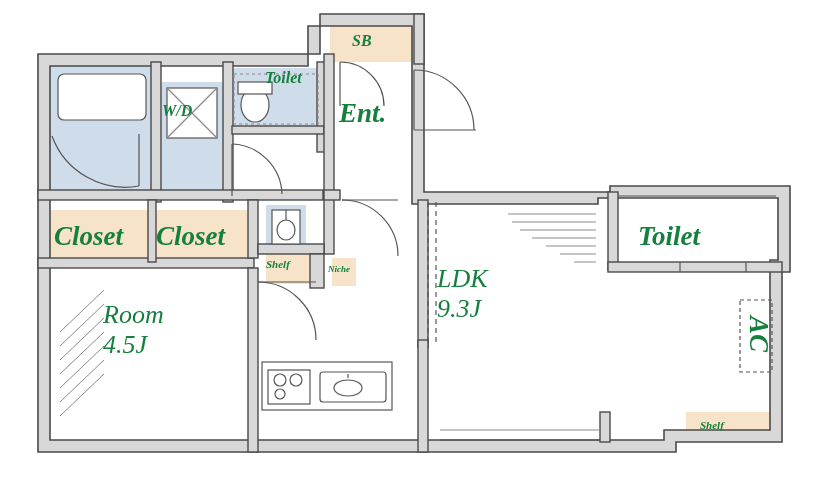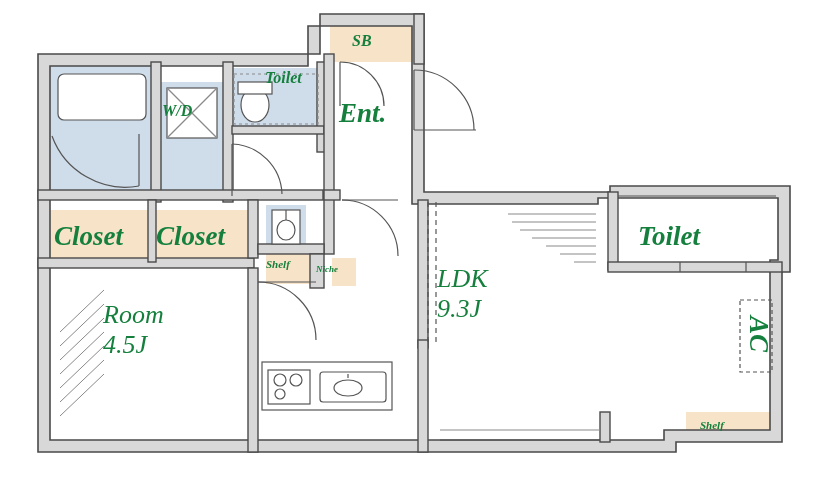--- a/index.html
+++ b/index.html
@@ -196,21 +196,21 @@
   </svg>
 
   <div class="lbl sm" style="left:352px; top:32px;  width:40px;">SB</div>
   <div class="lbl sm" style="left:265px; top:69px;  width:60px;">Toilet</div>
   <div class="lbl sm" style="left:162px; top:102px; width:40px;">W/D</div>
   <div class="lbl med" style="left:339px; top:98px;  width:64px;">Ent.</div>
   <div class="lbl med" style="left:54px;  top:221px; width:90px;">Closet</div>
   <div class="lbl med" style="left:156px; top:221px; width:90px;">Closet</div>
   <div class="lbl med" style="left:638px; top:221px; width:110px;">Toilet</div>
   <div class="lbl xs" style="left:266px; top:258px; width:50px;">Shelf</div>
-  <div class="lbl tiny" style="left:316px; top:264px; width:32px;">Niche</div>
+  <div class="lbl tiny" style="left:328px; top:264px; width:32px;">Niche</div>
   <div class="lbl big" style="left:437px; top:264px; width:90px;">LDK
 9.3J</div>
   <div class="lbl big" style="left:103px; top:300px; width:105px;">Room
 4.5J</div>
   <div class="lbl med" style="left:740px; top:316px; width:34px; writing-mode: vertical-rl;">AC</div>
   <div class="lbl xs" style="left:700px; top:419px; width:52px;">Shelf</div>
 
 </div>
 
 </body></html>

